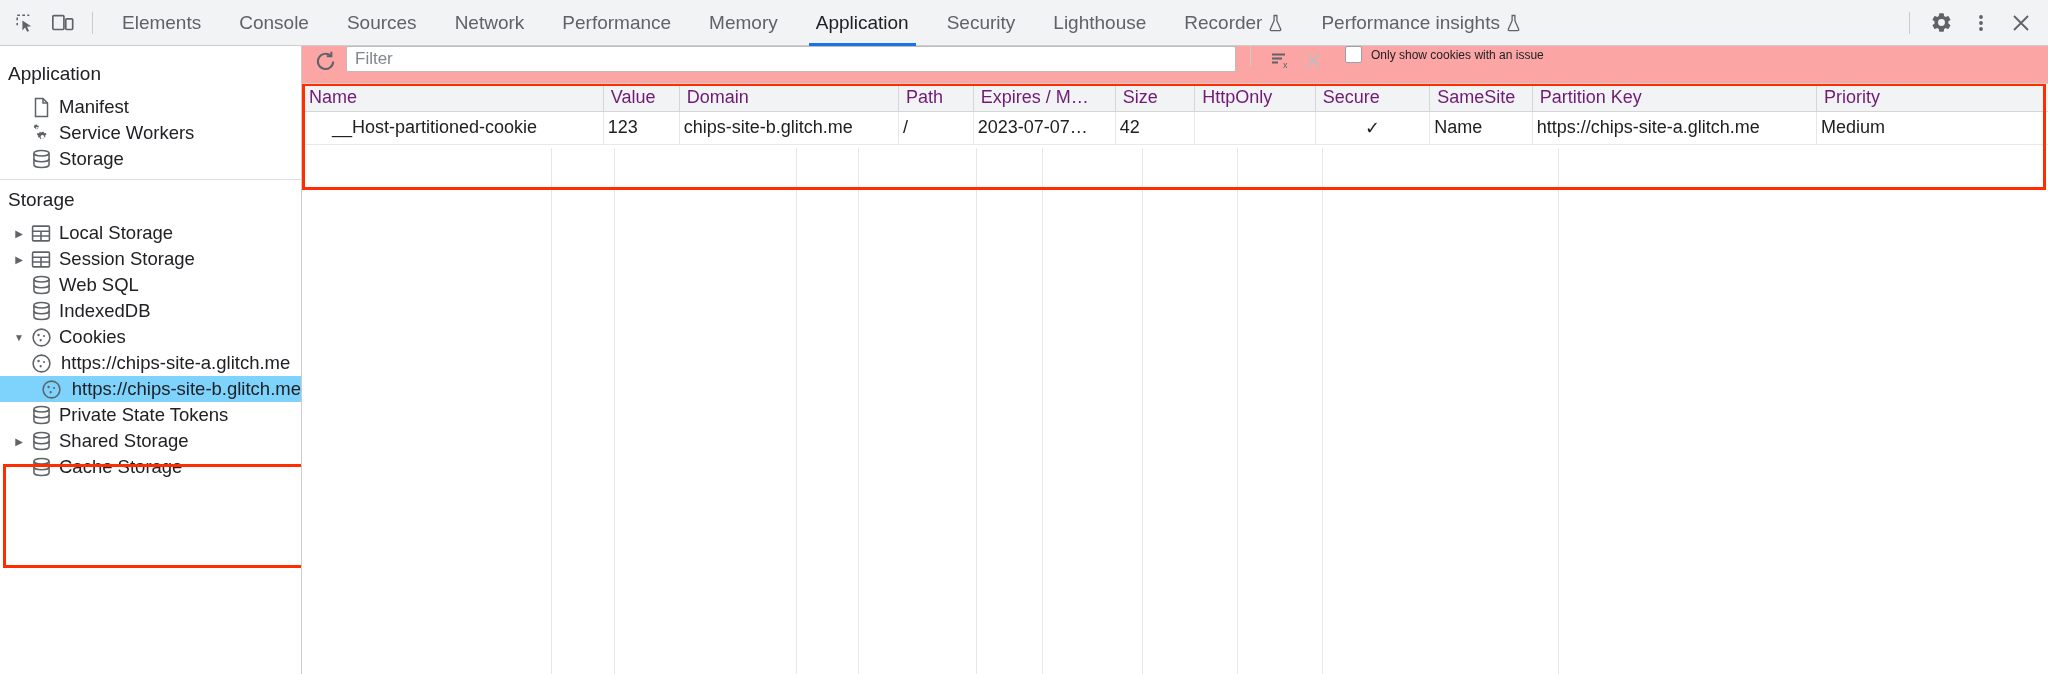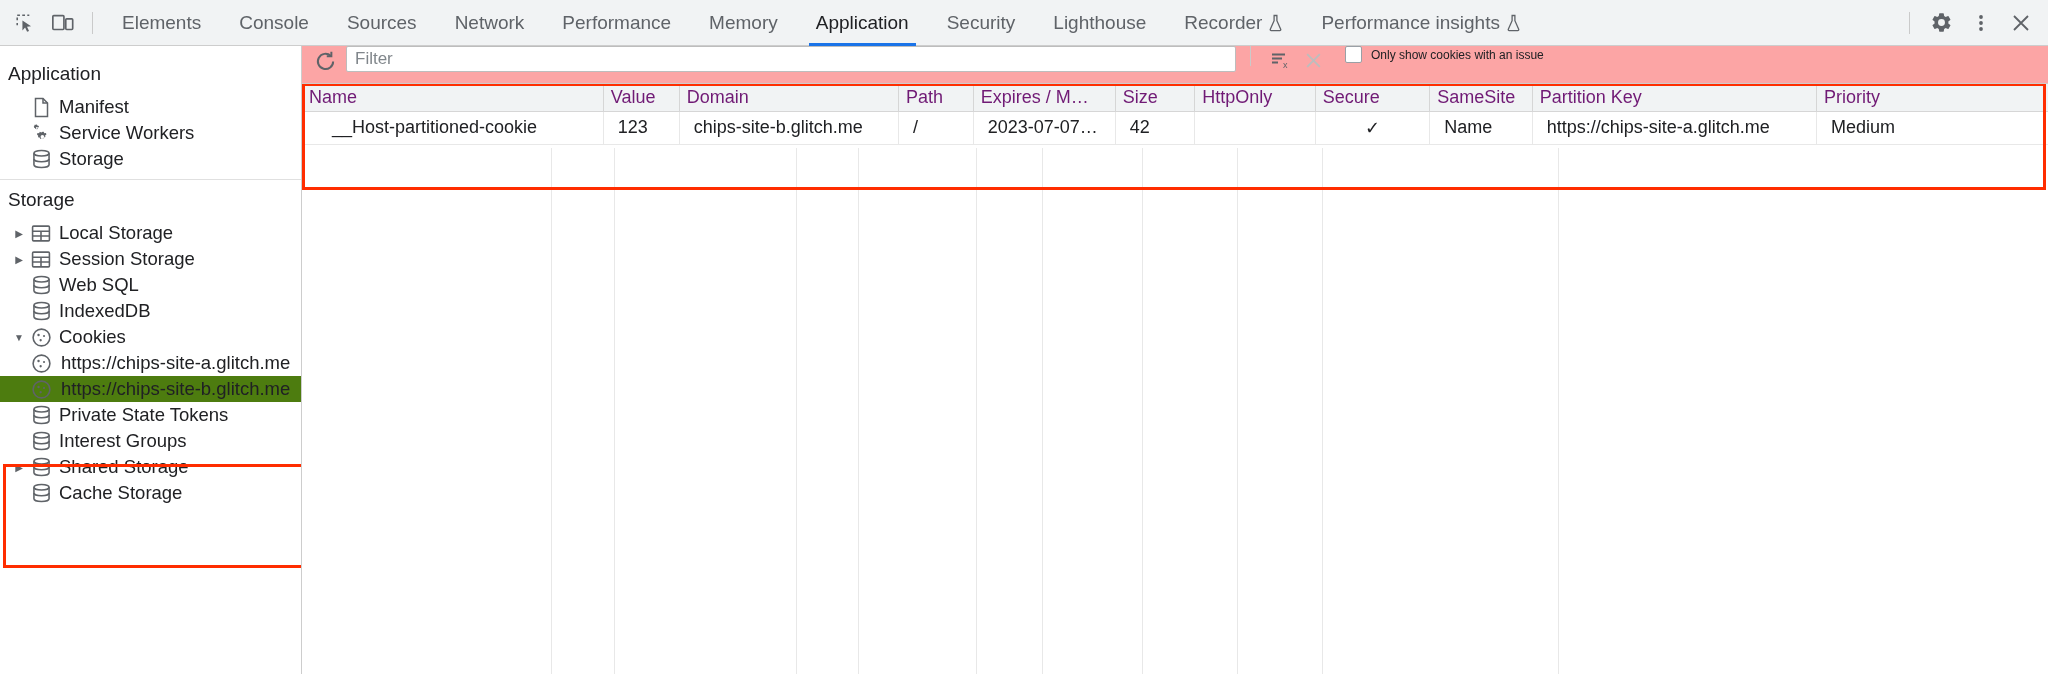--- a/index.html
+++ b/index.html
@@ -92,21 +92,21 @@
     margin: 7px 0 0 0;
   }
   .tree-item {
     display: flex; align-items: center;
     height: 26px;
     padding-left: 10px;
     font-size: 18.5px;
     color: #202124;
     white-space: nowrap;
   }
-  .tree-item.selected { background: #4d7c0f; }
+  .tree-item.selected { background: #7dd3fc; justify-content: flex-end; }
   .twisty {
     width: 18px; min-width: 18px;
     display: flex; align-items: center; justify-content: center;
     color: #5f6368;
     font-size: 10px;
   }
   .twisty.spacer { color: transparent; }
   .tree-icon {
     width: 26px; min-width: 26px;
     display: flex; align-items: center; justify-content: center;
@@ -200,21 +200,21 @@
     height: 27px;
     padding: 0 7px;
     border-right: 1px solid #d6d6d6;
     border-bottom: 1px solid #d6d6d6;
     white-space: nowrap;
     overflow: hidden;
     text-overflow: ellipsis;
   }
   table.cookies td {
     height: 33px;
-    padding: 0 14px;
+    padding: 0 4px;
     color: #202124;
     border-right: 1px solid #e8e8e8;
     border-bottom: 1px solid #e8e8e8;
     white-space: nowrap;
     overflow: hidden;
     text-overflow: ellipsis;
     background: #ffffff;
   }
   table.cookies td.name-cell { padding-left: 30px; }
   td.center { text-align: center; }
@@ -451,31 +451,20 @@
         <span class="tree-icon">
           <svg width="21" height="20" viewBox="0 0 20 19" fill="none" stroke="#5f6368" stroke-width="1.5">
             <ellipse cx="10" cy="4" rx="7.2" ry="2.6"></ellipse>
             <path d="M2.8 4v5.5c0 1.44 3.22 2.6 7.2 2.6s7.2-1.16 7.2-2.6V4"></path>
             <path d="M2.8 9.5V15c0 1.44 3.22 2.6 7.2 2.6s7.2-1.16 7.2-2.6V9.5"></path>
           </svg>
         </span>
         <span class="tree-label">Private State Tokens</span>
       </div>
 
-      <div class="tree-item">
-        <span class="twisty spacer">▶</span>
-        <span class="tree-icon">
-          <svg width="21" height="20" viewBox="0 0 20 19" fill="none" stroke="#5f6368" stroke-width="1.5">
-            <ellipse cx="10" cy="4" rx="7.2" ry="2.6"></ellipse>
-            <path d="M2.8 4v5.5c0 1.44 3.22 2.6 7.2 2.6s7.2-1.16 7.2-2.6V4"></path>
-            <path d="M2.8 9.5V15c0 1.44 3.22 2.6 7.2 2.6s7.2-1.16 7.2-2.6V9.5"></path>
-          </svg>
-        </span>
-        <span class="tree-label">Interest Groups</span>
-      </div>
 
       <div class="tree-item">
         <span class="twisty">▶</span>
         <span class="tree-icon">
           <svg width="21" height="20" viewBox="0 0 20 19" fill="none" stroke="#5f6368" stroke-width="1.5">
             <ellipse cx="10" cy="4" rx="7.2" ry="2.6"></ellipse>
             <path d="M2.8 4v5.5c0 1.44 3.22 2.6 7.2 2.6s7.2-1.16 7.2-2.6V4"></path>
             <path d="M2.8 9.5V15c0 1.44 3.22 2.6 7.2 2.6s7.2-1.16 7.2-2.6V9.5"></path>
           </svg>
         </span>

